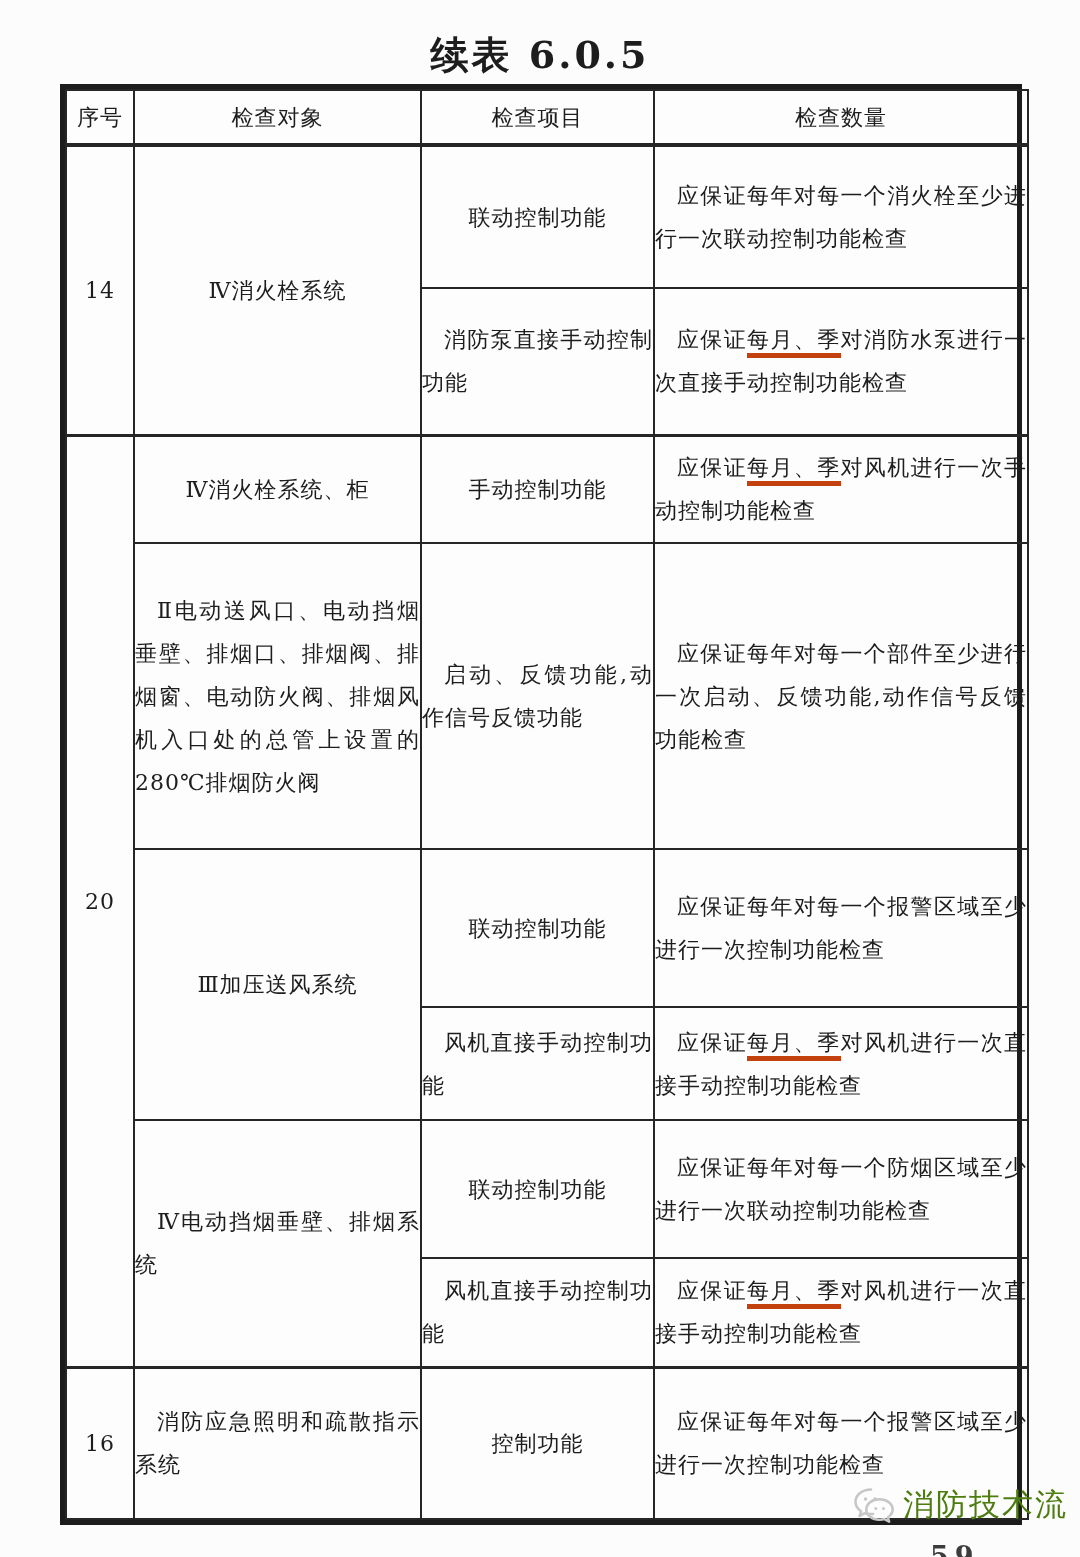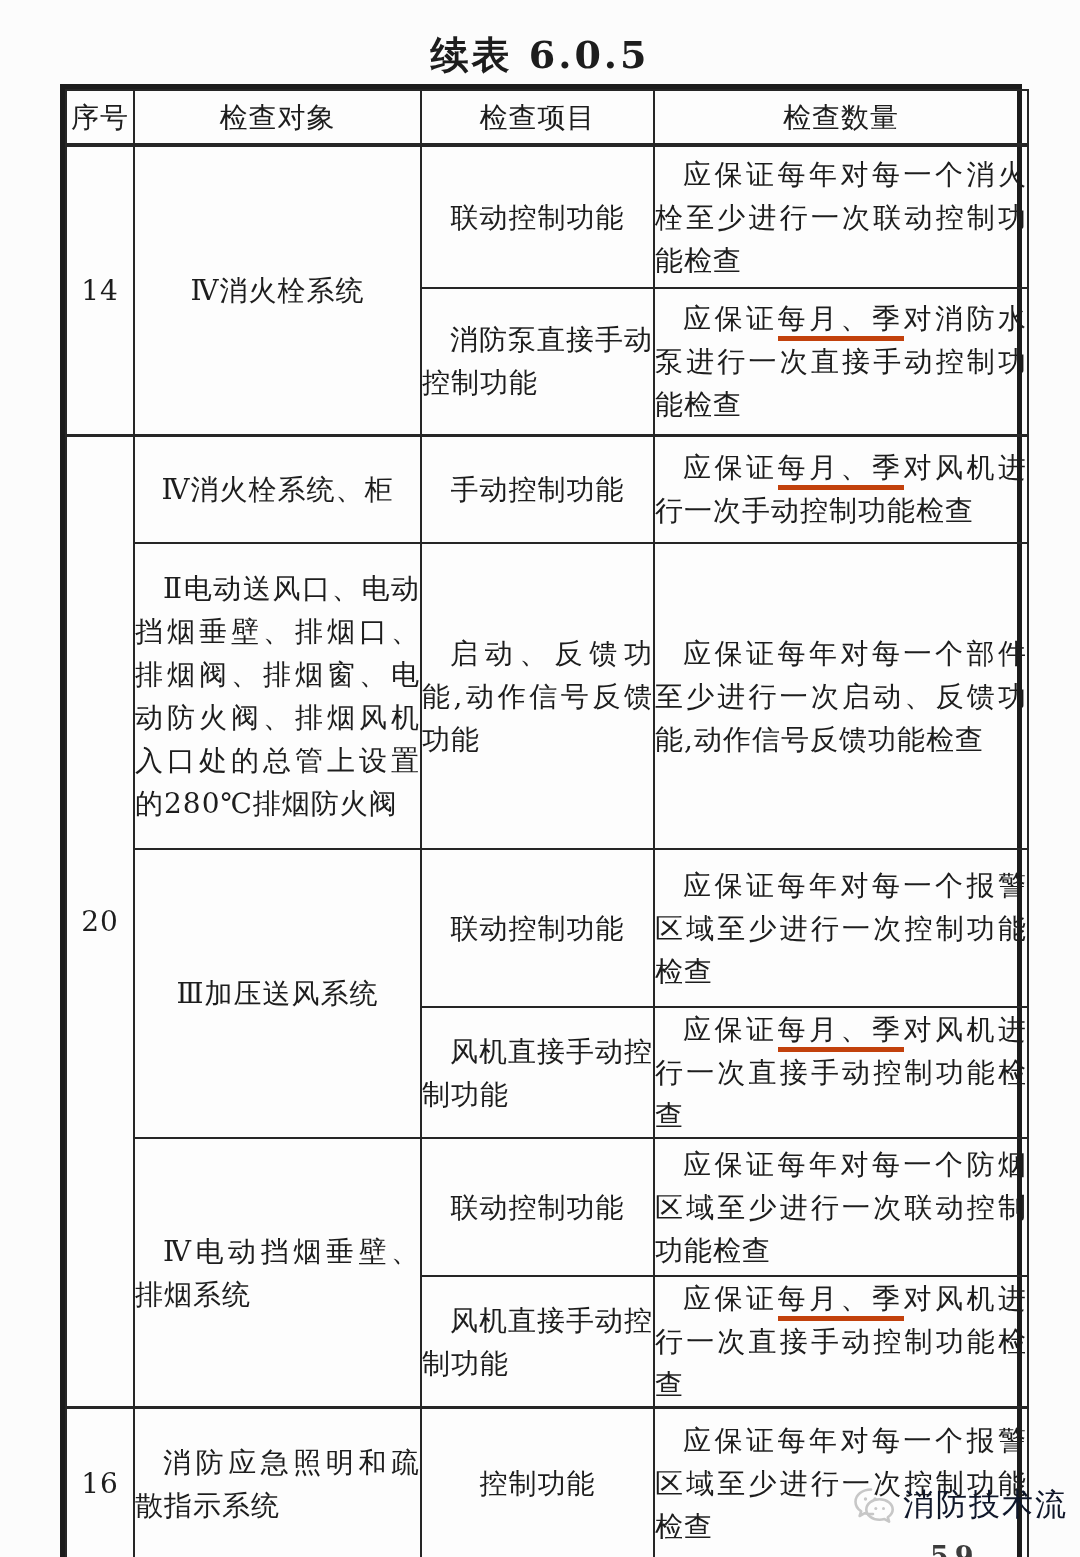--- a/index.html
+++ b/index.html
@@ -22,21 +22,21 @@
     box-sizing:border-box;
     background:#fdfdfd;
   }
   table.insp{
     width:100%;
     border-collapse:collapse;
     table-layout:fixed;
   }
   table.insp td{
     border:2px solid #262626;
-    font-size:28px;
+    font-size:22px;
     line-height:43px;
     vertical-align:middle;
     letter-spacing:1px;
     padding:0;
     box-sizing:border-box;
     overflow:hidden;
   }
   
   tr.rh-hdr{height:55px}
   tr.rh-14a{height:143px}
@@ -63,21 +63,21 @@
   .bb-mid{border-bottom-width:3px !important;}
   
   .redline{
     border-bottom:5px solid #c2410c;
     padding-bottom:1px;
   }
   
   .watermark{
     position:absolute;left:852px;top:1484px;
     display:flex;align-items:center;gap:5px;
-    color:#0f172a;
+    color:#4d7c0f;
     font-size:31px;letter-spacing:2px;
     font-family:"DejaVu Sans","Liberation Sans",sans-serif;
     z-index:5;
     white-space:nowrap;
   }
   .watermark svg{flex:0 0 auto;}
   
   .page-num{
     position:absolute;left:930px;top:1541px;
     font-size:27px;font-weight:bold;

